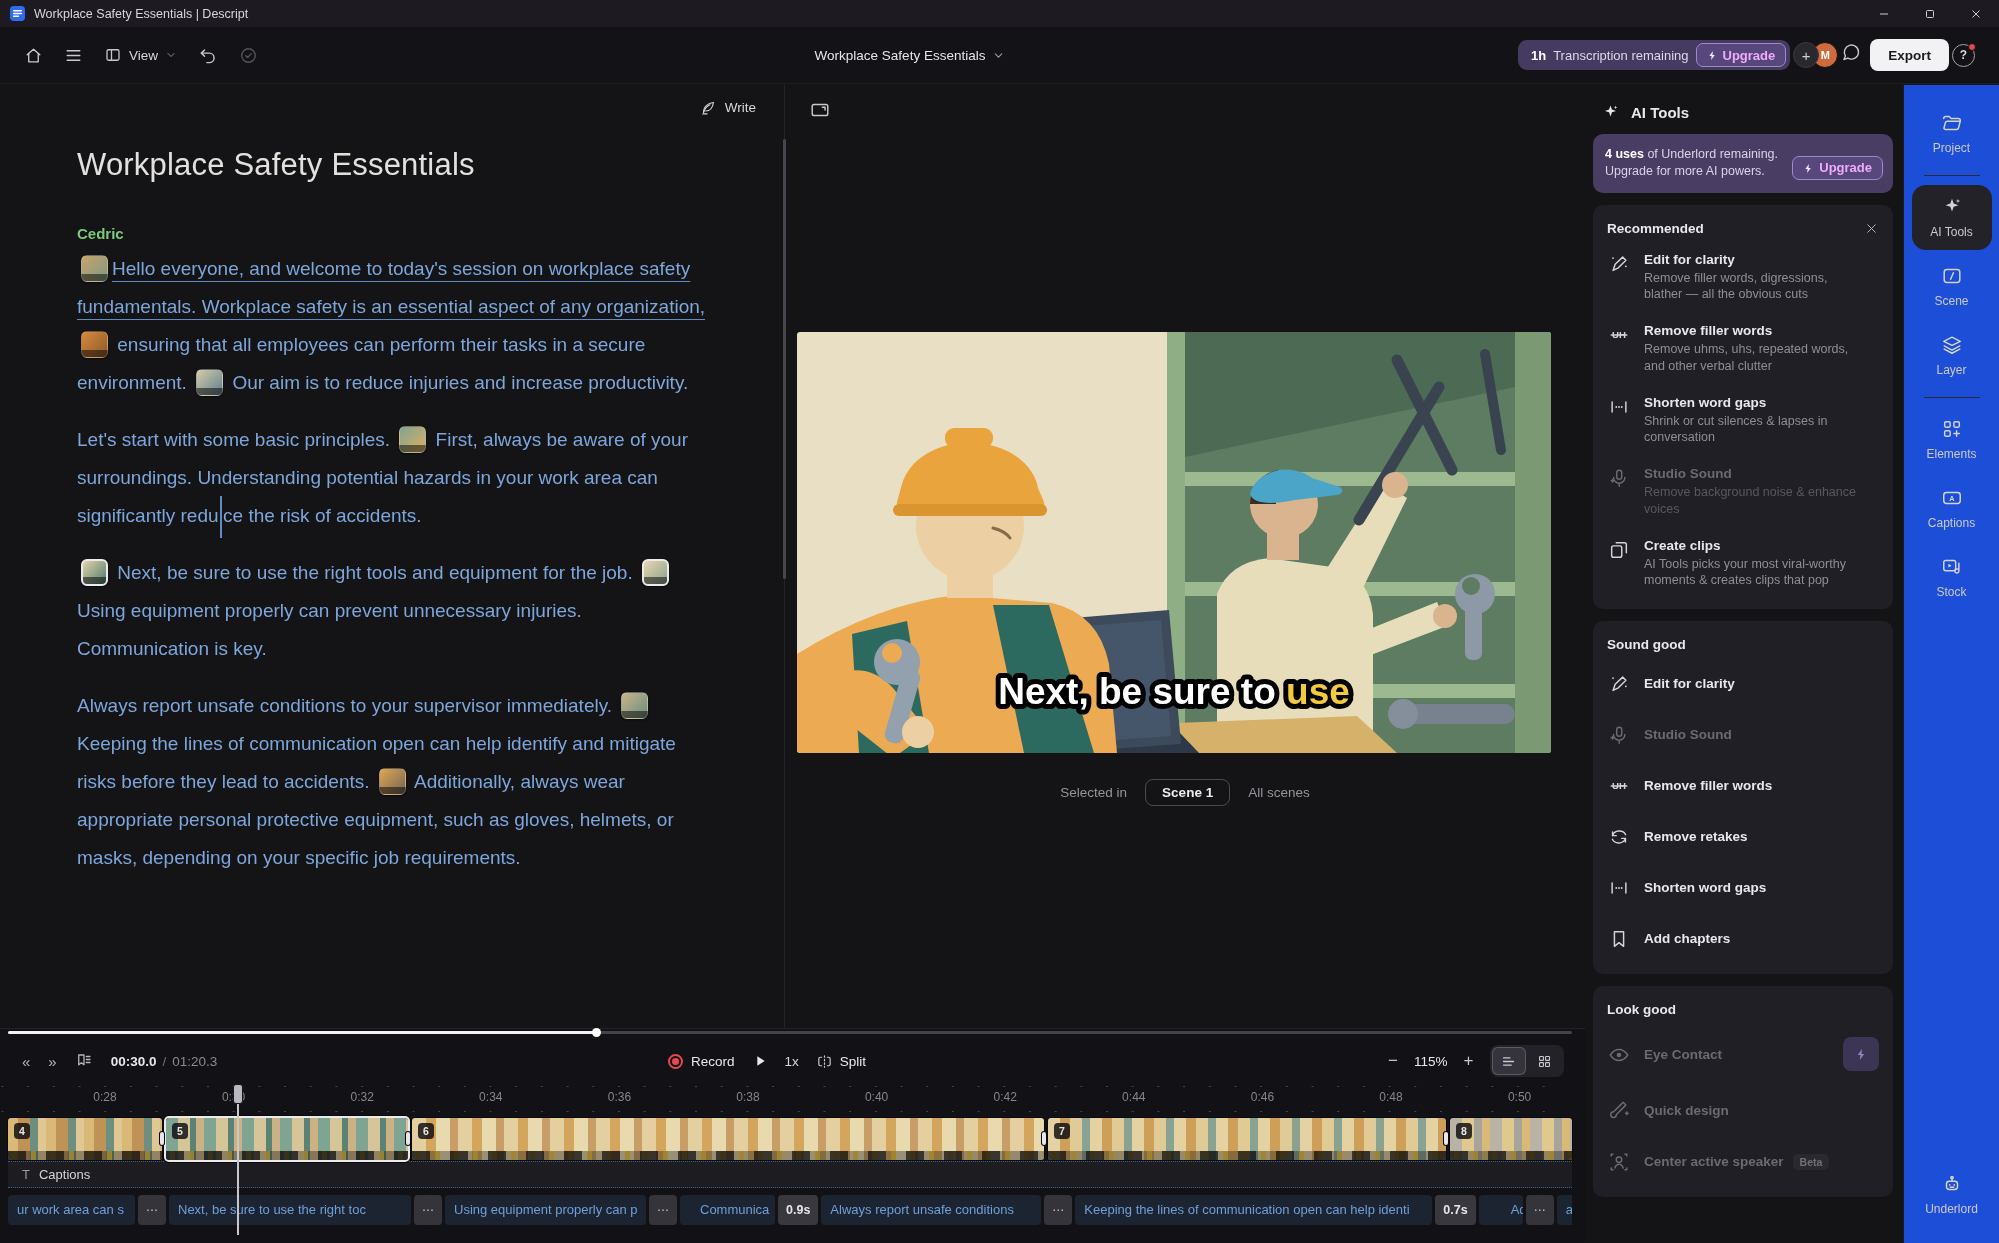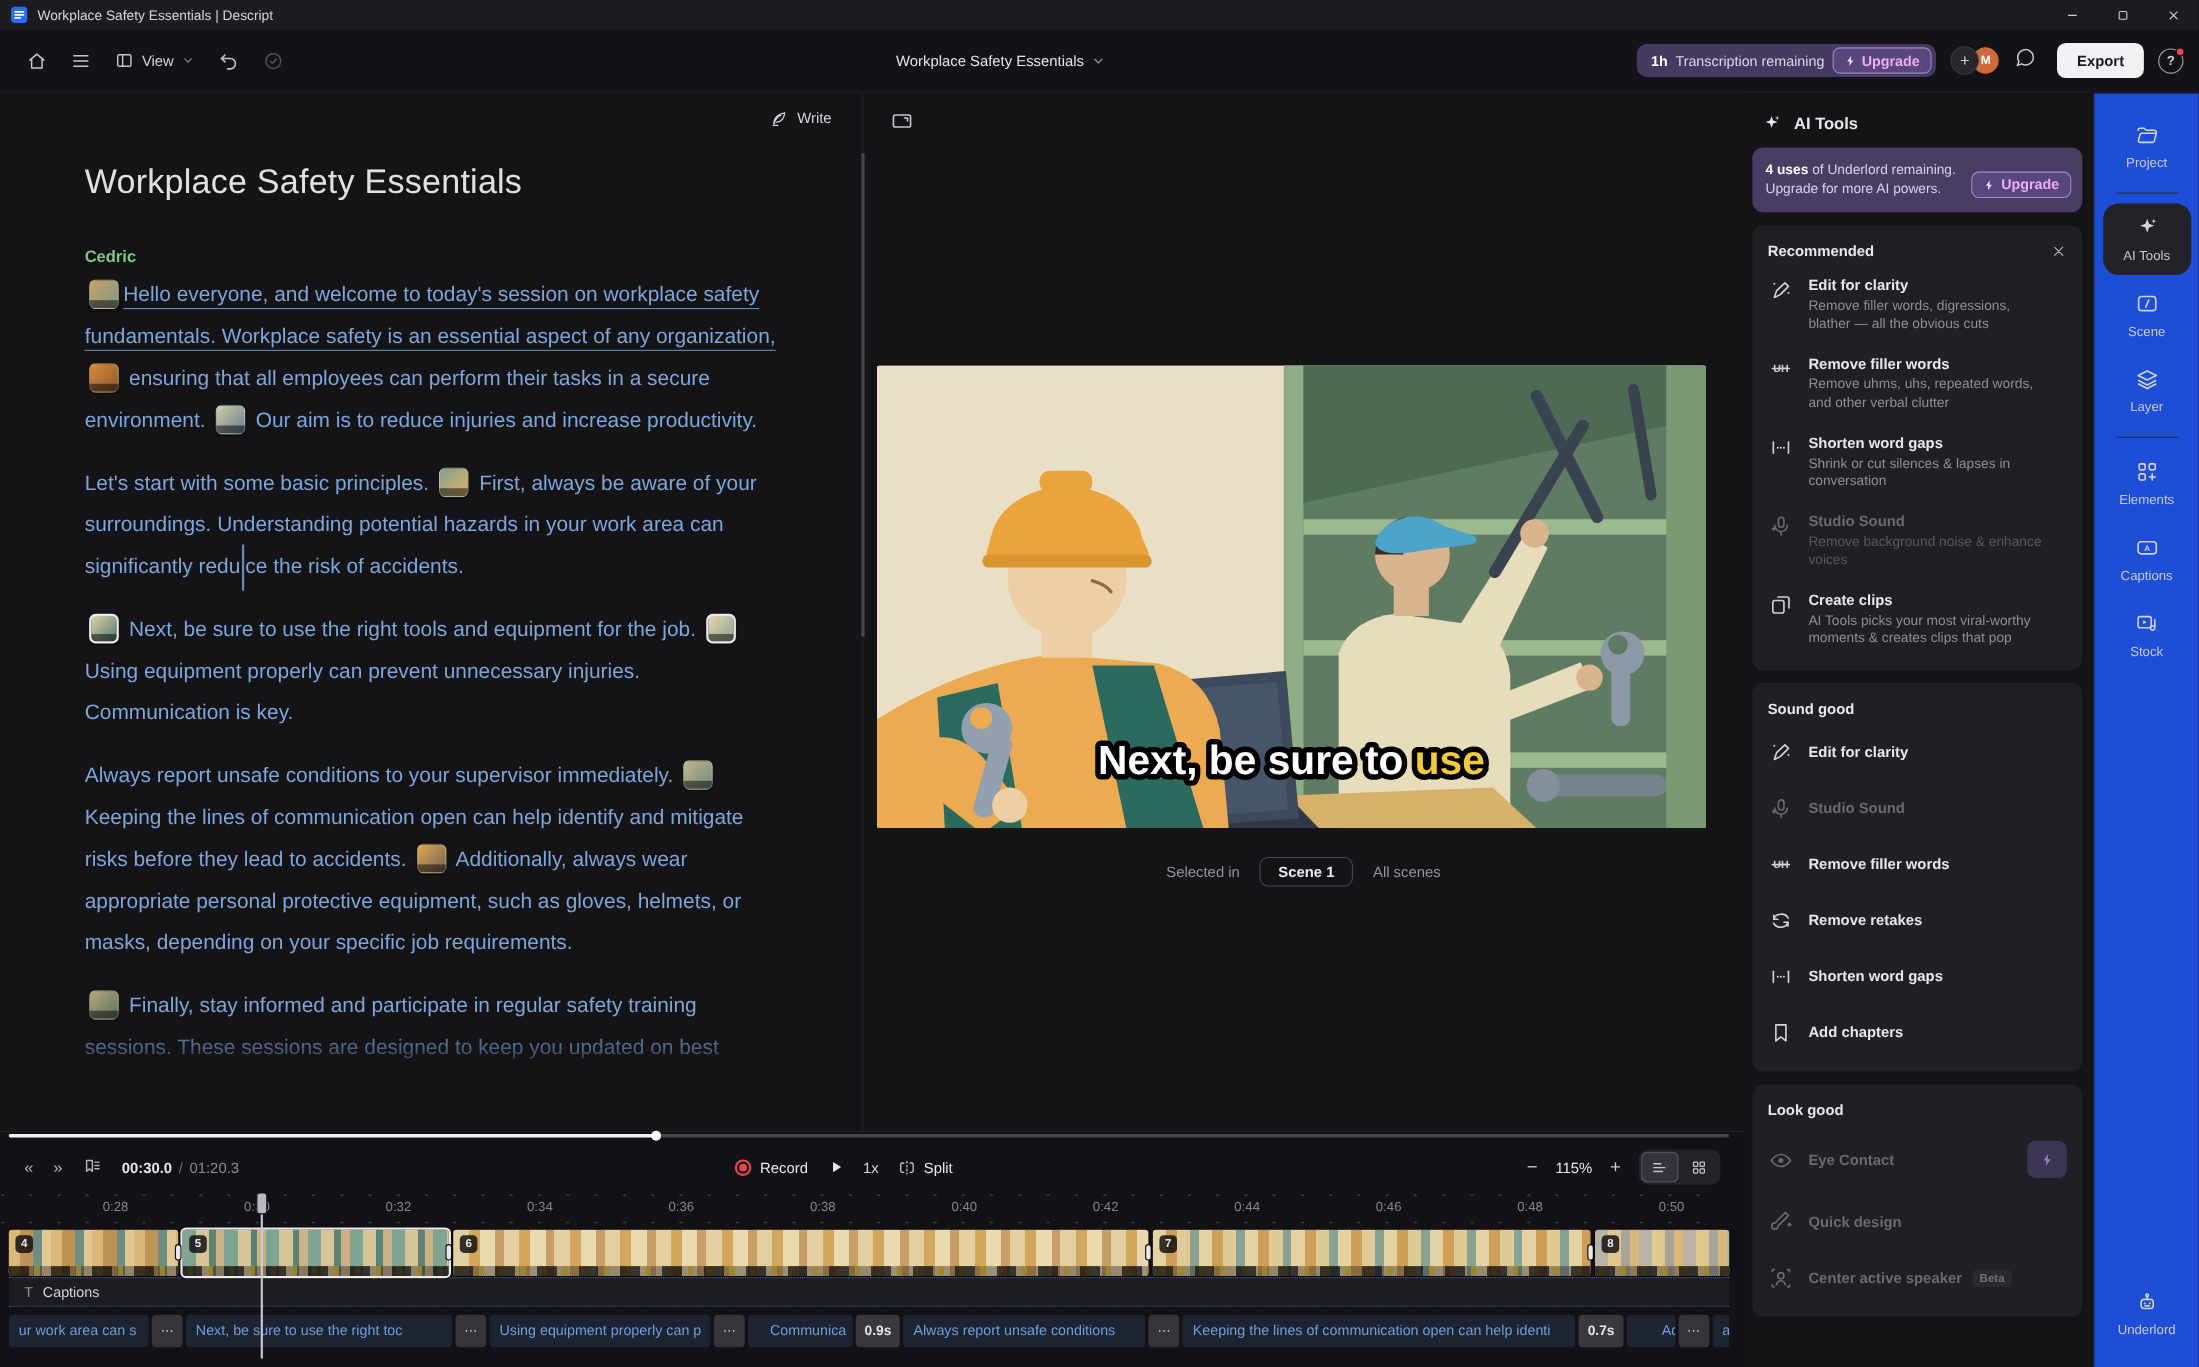--- a/index.html
+++ b/index.html
@@ -17,21 +17,21 @@
 .toolbar{position:relative;height:57px;background:#131216;display:flex;align-items:center;border-bottom:1px solid #1e1d22}
 .tb-left{display:flex;align-items:center;gap:6px;padding-left:16px}
 .tbtn{width:34px;height:32px;border-radius:8px;display:flex;align-items:center;justify-content:center;color:#c9c7cd}
 .tbtn .icn{width:19px;height:19px}
 .viewgrp{display:flex;align-items:center;gap:7px;color:#d8d6db;font-size:13.5px;padding:0 8px;height:32px;border-radius:8px}
 .viewgrp .icn{width:18px;height:18px;color:#c9c7cd}
 .viewgrp .chev{width:12px;height:12px;color:#8c8a92}
 .dim{color:#55535b !important}
 .doc-title{position:absolute;left:775px;width:270px;display:flex;align-items:center;justify-content:center;gap:7px;font-size:13.5px;color:#e6e4e9}
 .doc-title .chev{width:13px;height:13px;color:#9a989f}
-.tb-right{position:absolute;right:14px;display:flex;align-items:center;gap:13px}
+.tb-right{position:absolute;right:24px;display:flex;align-items:center;gap:3px}
 .pill{background:#453a60;border-radius:9px;height:30px;display:flex;align-items:center;gap:7px;padding:0 4px 0 13px;font-size:13px;color:#ded7ec}
 .pill b{color:#fff;font-weight:700}
 .upchip{display:flex;align-items:center;gap:5px;border:1px solid #9d8bc7;background:#57477c;border-radius:7px;height:24px;padding:0 10px;font-size:13px;font-weight:700;color:#f0abfc}
 .upchip .icn{width:11px;height:11px;color:#efe9fb}
 .plusav{display:flex;align-items:center}
 .plus{width:26px;height:26px;border-radius:50%;background:#29282d;border:1px solid #3a393f;display:flex;align-items:center;justify-content:center;color:#d2d0d6;font-size:15px;z-index:1}
 .avatar{width:26px;height:26px;border-radius:50%;background:#cf6a3c;display:flex;align-items:center;justify-content:center;font-size:11px;font-weight:700;color:#fff;margin-left:-7px;border:1.5px solid #131216}
 .chatbtn{width:26px;height:26px;color:#c9c7cd}.chatbtn .icn{width:20px;height:20px}
 .export{background:#f2f1f4;color:#1a191d;border-radius:8px;height:32px;display:flex;align-items:center;padding:0 18px;font-size:13.5px;font-weight:600}
 .help{position:relative;width:23px;height:23px;border:1.5px solid #a5a3ab;border-radius:50%;display:flex;align-items:center;justify-content:center;font-size:12px;font-weight:700;color:#d8d6db}
@@ -288,21 +288,20 @@
               </span>
             <span>Write</span>
           </span>
           <h1>Workplace Safety Essentials</h1>
           <div class="speaker">Cedric</div>
           <div id="paragraphs">
               <p class="para"><span class="thumb th1"></span><span class="w u">Hello everyone, and welcome to today's session on workplace safety fundamentals. Workplace safety is an essential aspect of any organization,</span><span class="thumb th2"></span><span class="w"> ensuring that all employees can perform their tasks in a secure environment. </span><span class="thumb th3"></span><span class="w"> Our aim is to reduce injuries and increase productivity.</span></p>
               <p class="para"><span class="w">Let's start with some basic principles. </span><span class="thumb th4"></span><span class="w"> First, always be aware of your surroundings. Understanding potential hazards in your work area can significantly redu</span><span class="caret"></span><span class="w">ce the risk of accidents.</span></p>
               <p class="para"><span class="thumb th5 sel"></span><span class="w"> Next, be sure to use the right tools and equipment for the job. </span><span class="thumb th6 sel"></span><span class="w"> Using equipment properly can prevent unnecessary injuries. Communication is key.</span></p>
               <p class="para"><span class="w">Always report unsafe conditions to your supervisor immediately. </span><span class="thumb th7"></span><span class="w"> Keeping the lines of communication open can help identify and mitigate risks before they lead to accidents. </span><span class="thumb th8"></span><span class="w"> Additionally, always wear appropriate personal protective equipment, such as gloves, helmets, or masks, depending on your specific job requirements.</span></p>
-              <p class="para fade"><span class="thumb th9"></span><span class="w"> Finally, stay informed and participate in regular safety training sessions. These sessions are designed to keep you updated on best</span></p>
             </div>
         </div>
 
         <div class="vdiv">
             <div class="vthumb"></div>
           </div>
 
         <div class="canvas">
           <span class="icn frame-btn">
               <svg viewBox="0 0 24 24" fill="none" stroke="currentColor" stroke-width="1.6" stroke-linecap="round" stroke-linejoin="round">

